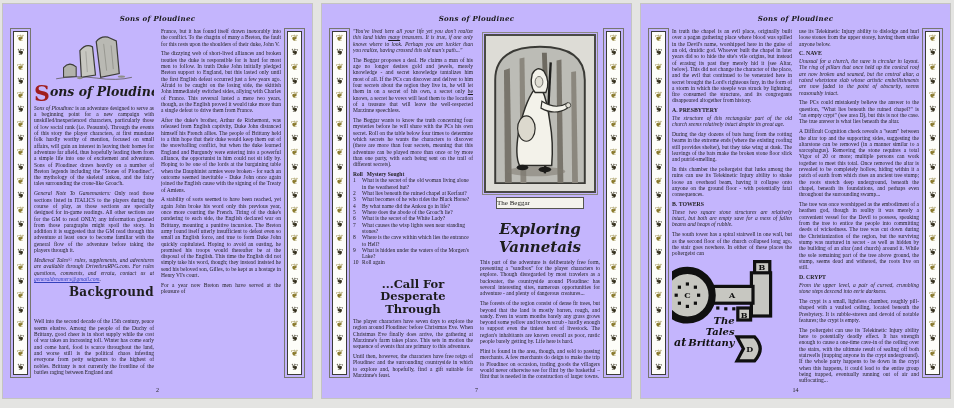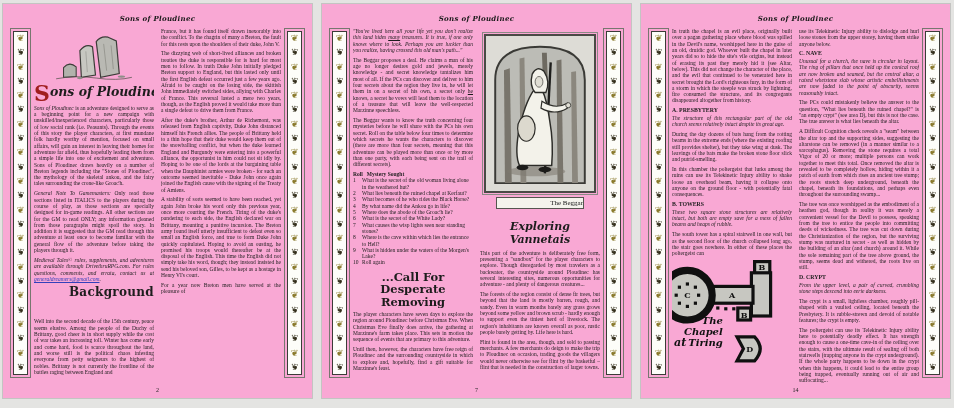--- a/index.html
+++ b/index.html
@@ -4,21 +4,21 @@
 <style>
   html,body{margin:0;padding:0;}
   body{
     width:954px;height:408px;overflow:hidden;
     background:#e4e4e2;
     font-family:"Liberation Serif", serif;
   }
   .spread{display:flex;gap:8px;padding:3px 2px;}
   .page{
     position:relative;width:311px;height:396px;box-sizing:border-box;
-    background:#f9a8d4;border:1px solid #c4c4c2;
+    background:#c4b5fd;border:1px solid #c4c4c2;
     overflow:hidden;flex:none;
   }
   .pg-header{
     position:absolute;top:10px;left:0;right:0;text-align:center;
     font-family:"DejaVu Serif", serif;font-weight:bold;font-style:italic;
     font-size:7px;letter-spacing:.3px;color:#1a1a1a;
   }
   
   .strip{
     position:absolute;top:27px;height:344px;width:15px;box-sizing:border-box;
@@ -61,33 +61,33 @@
     text-align:right;margin:3px 0 19px;letter-spacing:.3px;
   }
   
   .rolltable{margin:1px 0 3px;}
   .rt-h{font-weight:bold;display:flex;gap:4px;text-align:left;}
   .rt-row{display:flex;text-align:left;}
   .rt-num{width:9px;flex:none;}
   .rt-text{flex:1;}
   .h-call{
     font-family:"DejaVu Serif",serif;font-weight:bold;font-size:11.5px;line-height:1.08;
-    text-align:center;margin:5px 0 3px;
+    text-align:center;margin:12px 0 3px;
   }
   .fig-beggar{
     width:112px;margin:6px auto 2px;box-sizing:border-box;
     border:2px solid #4a4a46;outline:1px solid #8a8a84;outline-offset:1px;
     background:#dddcd6;padding:3px;
   }
   .fig-cap{
     width:86px;margin:4px auto 3px;border:1px solid #55554f;background:#f4f3ec;
-    text-align:right;font-size:7px;padding:1px 0;color:#222;
+    text-align:left;font-size:7px;padding:1px 0;color:#222;
   }
   .h-exploring{
-    font-family:"DejaVu Serif",serif;font-weight:bold;font-style:italic;font-size:11px;
+    font-family:"DejaVu Serif",serif;font-weight:bold;font-style:italic;font-size:15px;
     text-align:center;margin:12px 0 3px;
   }
   
   .map-wrap{position:relative;height:112px;margin-top:2px;}
   .map-wrap svg{position:absolute;right:-4px;top:0;}
   .map-cap{
     position:absolute;left:2px;top:56px;font-family:"DejaVu Serif",serif;
     font-style:italic;font-weight:bold;color:#111;line-height:1.05;text-align:right;
   }
   .map-cap .l1{font-size:10px;display:block;}
@@ -288,21 +288,21 @@
           <div class="rt-row">
               <span class="rt-num">9</span>
               <span class="rt-text">What is hidden under the waters of the Morgen's Lake?</span>
             </div>
           <div class="rt-row">
               <span class="rt-num">10</span>
               <span class="rt-text">Roll again</span>
             </div>
         </div>
         <h2 class="h-call">
-          <span>...Call For Desperate</span><br><span>Removing</span>
+          <span>...Call For Desperate</span><br><span>Through</span>
         </h2>
         <p>The player characters have seven days to explore the region around Ploudinec before Christmas Eve.  When Christmas Eve finally does arrive, the gathering at Marzinne's farm takes place.  This sets in motion the sequence of events that are primary to this adventure.</p>
         <p>Until then, however, the characters have free reign of Ploudinec and the surrounding countryside in which to explore and, hopefully, find a gift suitable for Marzinne's feast.</p>
       </div>
       <div class="col">
         <div class="fig-beggar">
           <svg width="102" height="148" viewBox="0 0 104 152">
             <path d="M6 148 L6 42 Q6 8 52 8 Q98 8 98 42 L98 148 Z" fill="#bcbcb6" stroke="#3a3a36" stroke-width="2"></path>
             <path d="M16 148 L15 32 L21 30 L23 148 Z" fill="#79756c"></path>
             <path d="M32 148 L31 20 L36 19 L38 148 Z" fill="#8b877e"></path>
@@ -420,22 +420,22 @@
             <g font-family="DejaVu Serif, serif" font-size="10" font-weight="bold" fill="#101010" text-anchor="middle">
               <text x="44" y="48">C</text>
               <text x="100" y="48">A</text>
               <text x="137" y="13">B</text>
               <text x="115" y="72">B</text>
               <text x="122" y="115">D</text>
             </g>
           </svg>
           <div class="map-cap">
             <span class="l1">The</span>
-            <span class="l2">Chapel</span>
-            <span><span class="l3s">at</span><span class="l3b">Tiring</span></span>
+            <span class="l2">Tales</span>
+            <span><span class="l3s">at</span><span class="l3b">Brittany</span></span>
           </div>
         </div>
       </div>
       <div class="col">
         <p>use its Telekinetic Injury ability to dislodge and hurl loose stones from the upper storey, having them strike anyone below.</p>
         <h3 class="sec-h">C. NAVE</h3>
         <p class="it">Unusual for a church, the nave is circular in layout.  The ring of pillars that once held up the conical roof are now broken and seamed, but the central altar, a raised whetstone slab whose artistic embellishments are now faded to the point of obscurity, seems reasonably intact.</p>
         <p>The PCs could mistakenly believe the answer to the question, "What lies beneath the ruined chapel?" is "an empty crypt" (see area D), but this is not the case.  The true answer is what lies beneath the altar.</p>
         <p>A Difficult Cognition check reveals a "seam" between the altar top and the supporting sides, suggesting the altarstone can be removed (in a manner similar to a sarcophagus). Removing the stone requires a total Vigor of 20 or more; multiple persons can work together to meet this total.  Once removed the altar is revealed to be completely hollow, hiding within it a patch of earth from which rises an ancient tree stump; the roots stretch deep underground, beneath the chapel, beneath its foundations, and perhaps even throughout the surrounding swamp...</p>
         <p>The tree was once worshipped as the embodiment of a heathen god, though in reality it was merely a convenient vessel for the Devil to possess, speaking from the tree to entice the people into committing deeds of wickedness. The tree was cut down during the Christianization of the region, but the surviving stump was nurtured in secret - as well as hidden by the building of an altar (and church) around it.  While the sole remaining part of the tree above ground, the stump, seems dead and withered, the roots live on still.</p>

